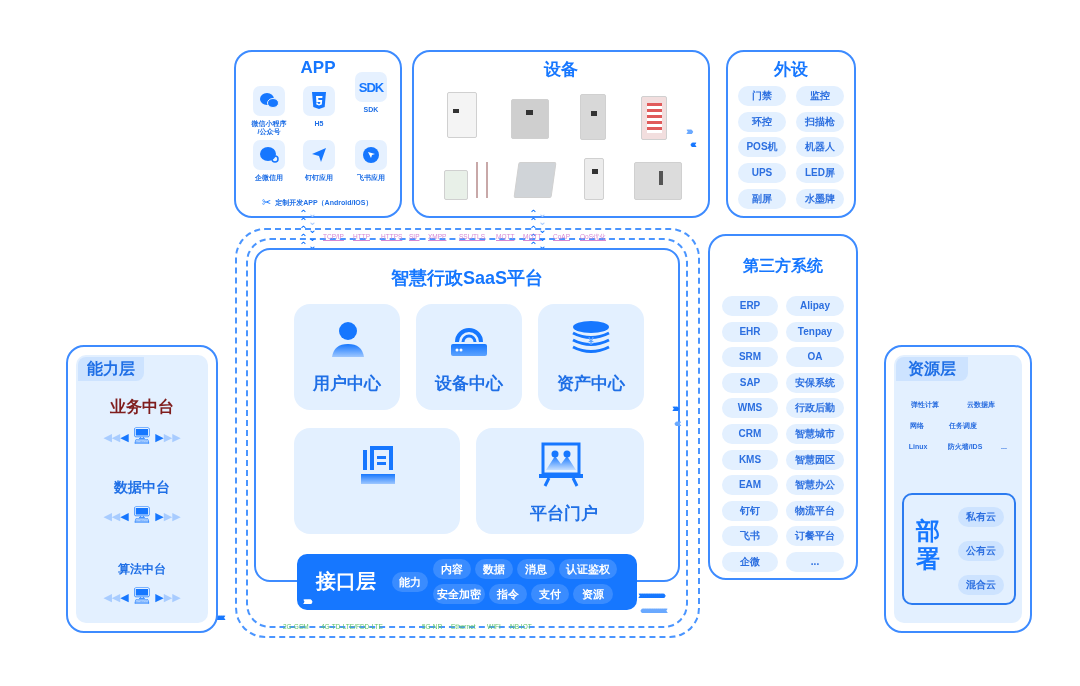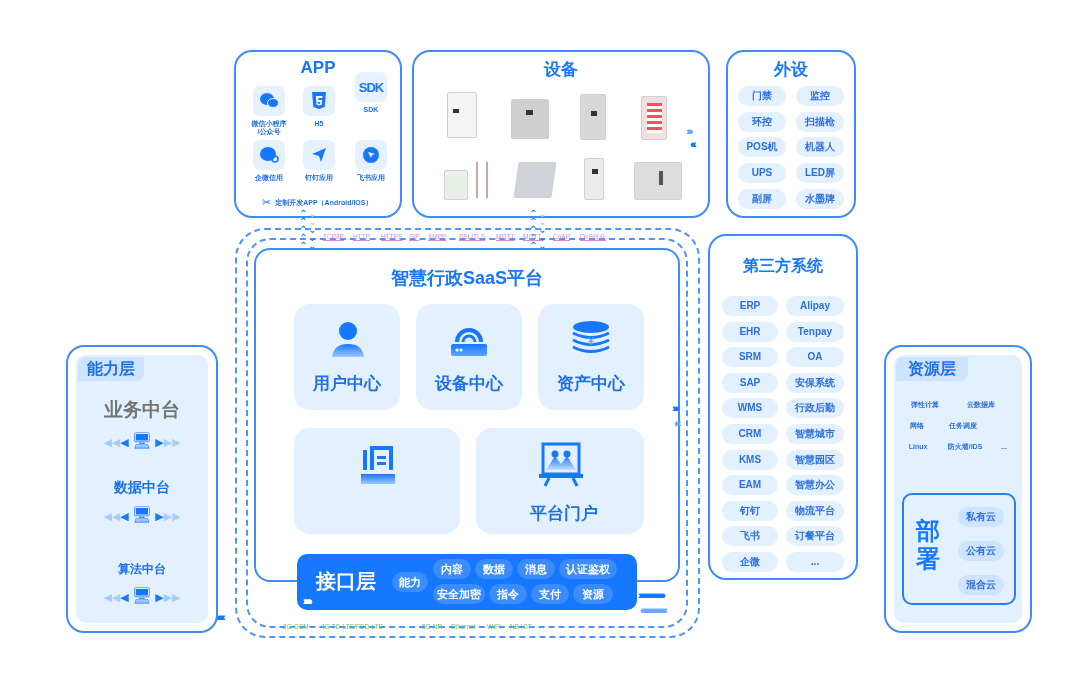--- a/index.html
+++ b/index.html
@@ -277,21 +277,21 @@
       <div class="pill" style="left: 76px; top: 290.4px; width: 58px;">订餐平台</div>
       <div class="pill" style="left: 12px; top: 316px; width: 56px;">企微</div>
       <div class="pill" style="left: 76px; top: 316px; width: 58px;">...</div>
     </div>
 </div>
 
 <div class="panel" style="left:66px;top:345px;width:152px;height:288px;">
   <div class="abs" style="left:8px;top:8px;width:132px;height:268px;background:#e3f0ff;border-radius:10px;"></div>
   <div class="abs" style="left:10px;top:10px;width:66px;height:24px;background:#cde3ff;border-radius:8px 0 8px 0;font-size:16px;font-weight:bold;line-height:24px;text-align:center;color:#1f6fe6;">能力层</div>
   <div class="abs" style="left:8px;top:50px;width:132px;text-align:center;">
-    <div style="font-size:19px;font-weight:bold;color:#737373;">业务中台</div>
+    <div style="font-size:16px;font-weight:bold;color:#7f1d1d;">业务中台</div>
     <div style="margin-top:8px;font-size:11px;color:#1677ff;"><span style="color:#a8ccff;">◀◀</span>◀ <span style="font-size:16px;">🖥</span> ▶<span style="color:#a8ccff;">▶▶</span></div>
   </div>
   <div class="abs" style="left:8px;top:132px;width:132px;text-align:center;">
     <div style="font-size:14px;font-weight:bold;color:#1f6fe6;">数据中台</div>
     <div style="margin-top:8px;font-size:11px;color:#1677ff;"><span style="color:#a8ccff;">◀◀</span>◀ <span style="font-size:16px;">🖥</span> ▶<span style="color:#a8ccff;">▶▶</span></div>
   </div>
   <div class="abs" style="left:8px;top:214px;width:132px;text-align:center;">
     <div style="font-size:12px;font-weight:bold;color:#1f6fe6;">算法中台</div>
     <div style="margin-top:8px;font-size:11px;color:#1677ff;"><span style="color:#a8ccff;">◀◀</span>◀ <span style="font-size:16px;">🖥</span> ▶<span style="color:#a8ccff;">▶▶</span></div>
   </div>

